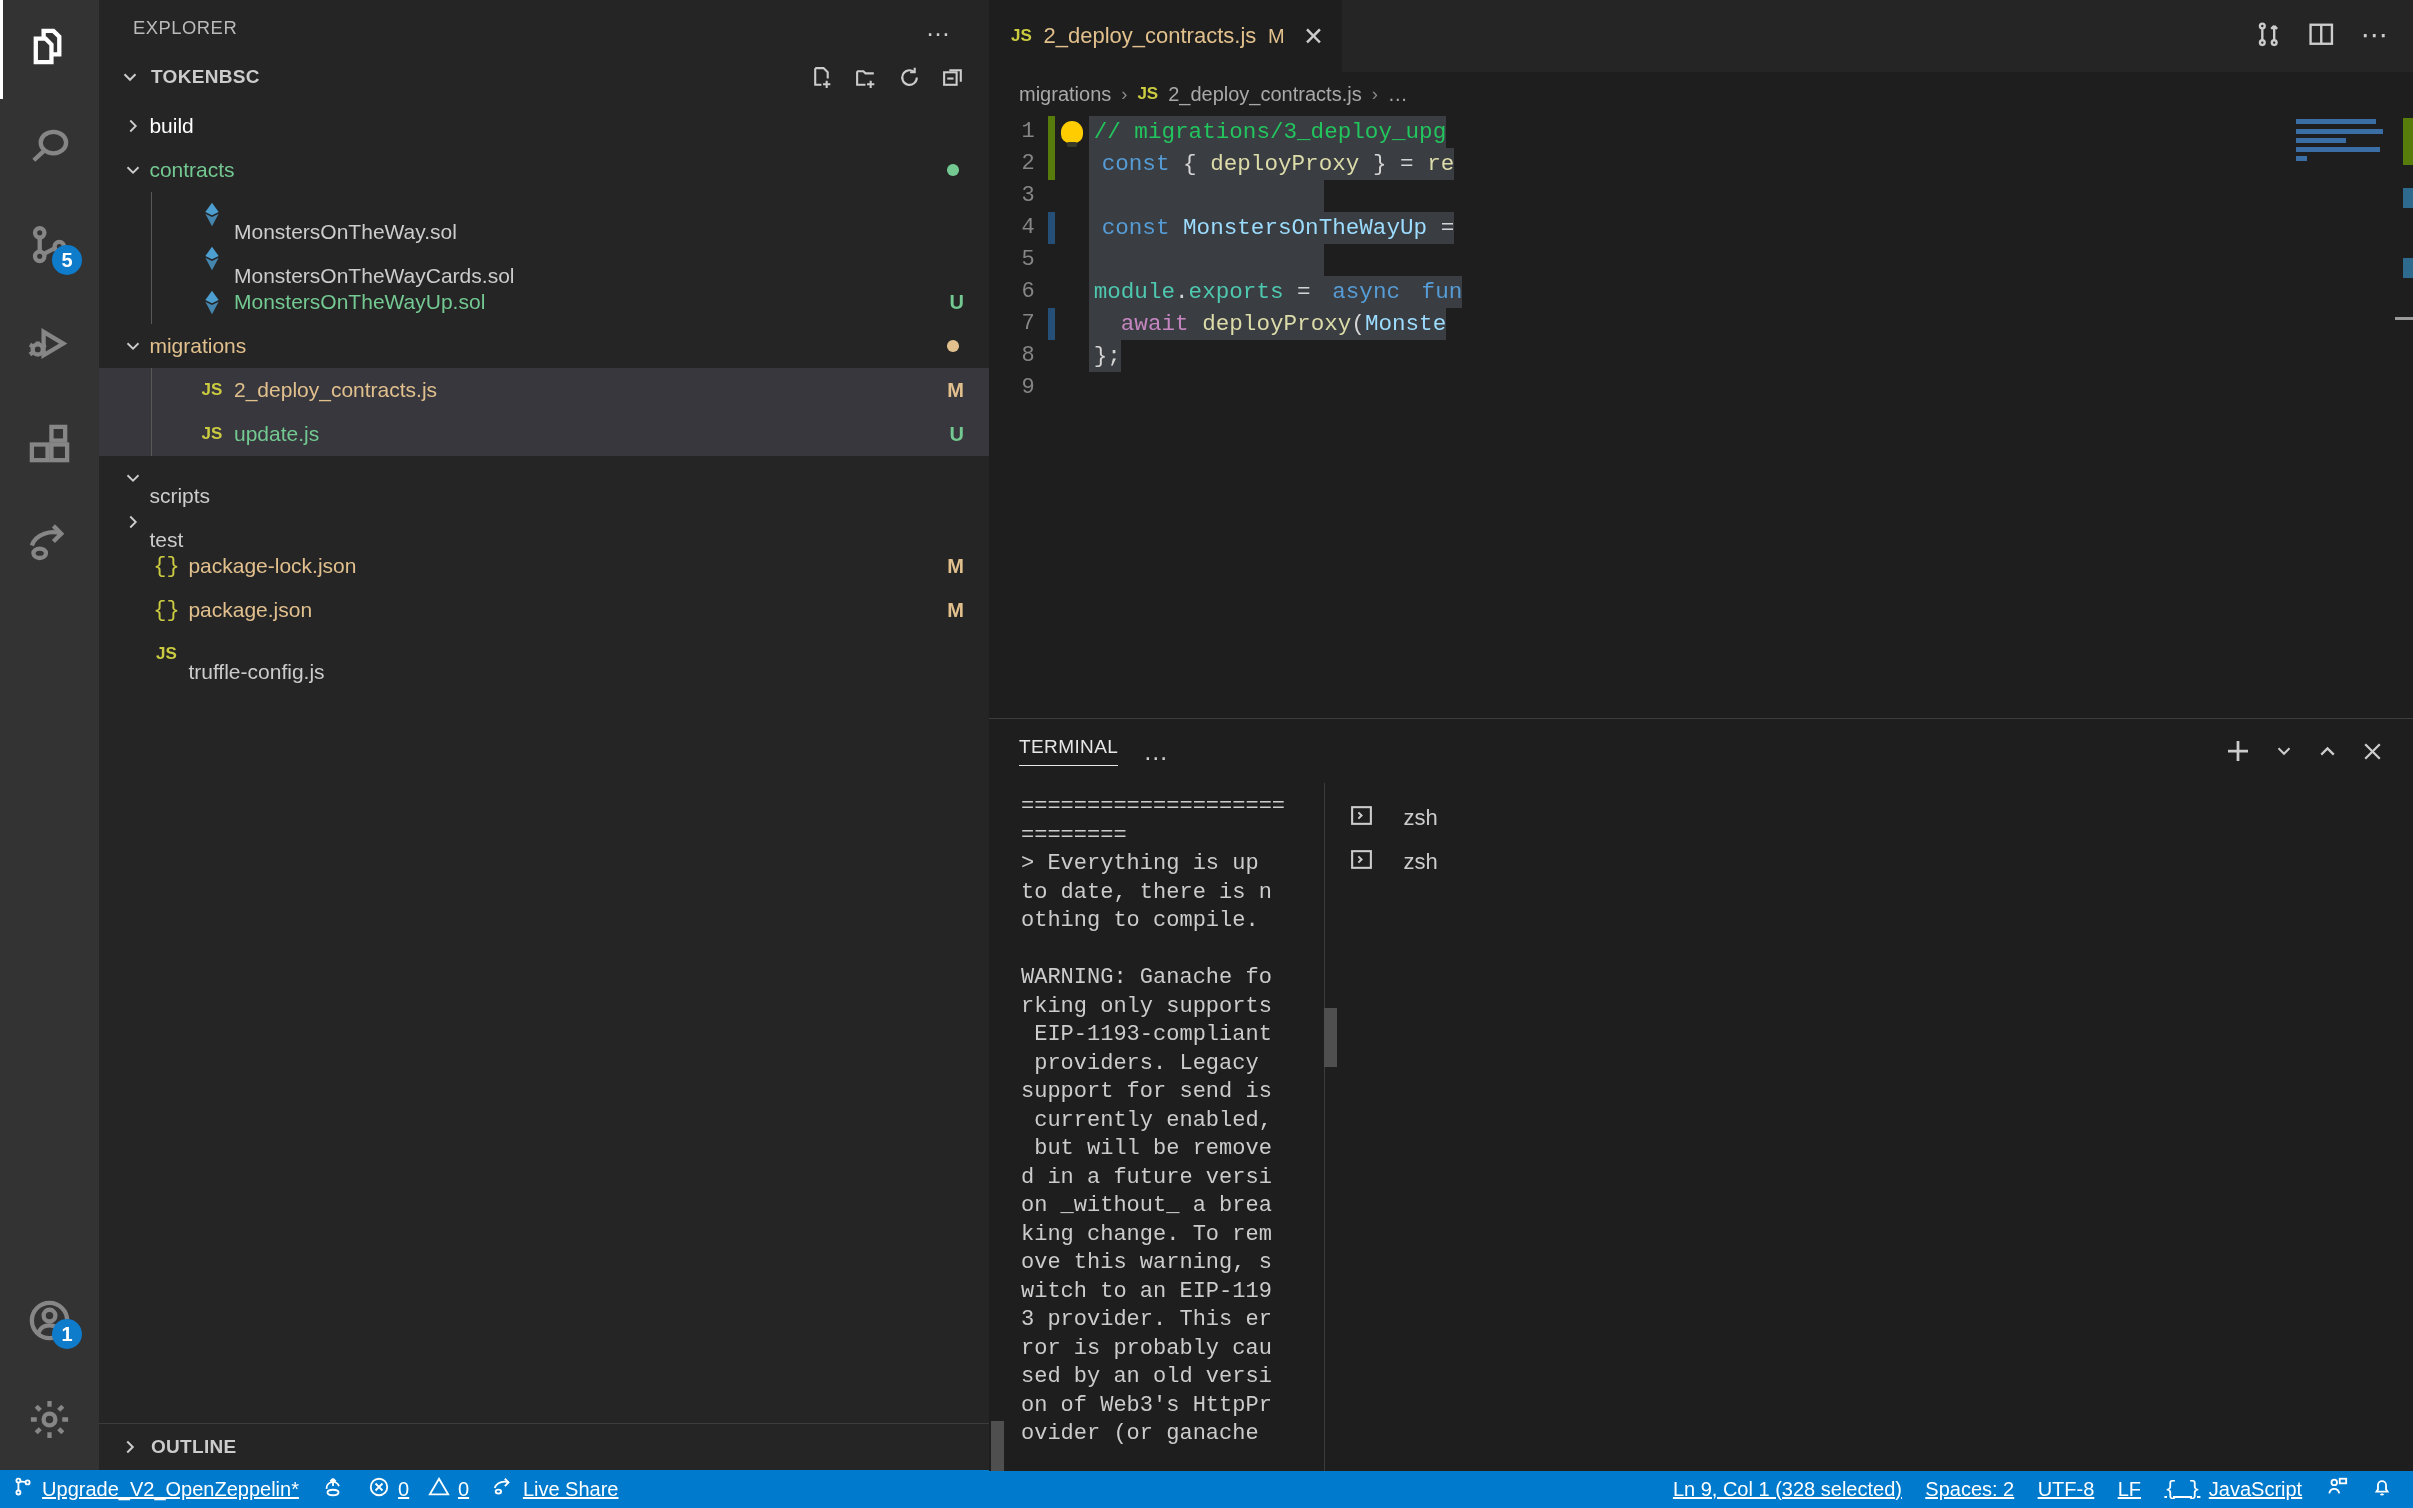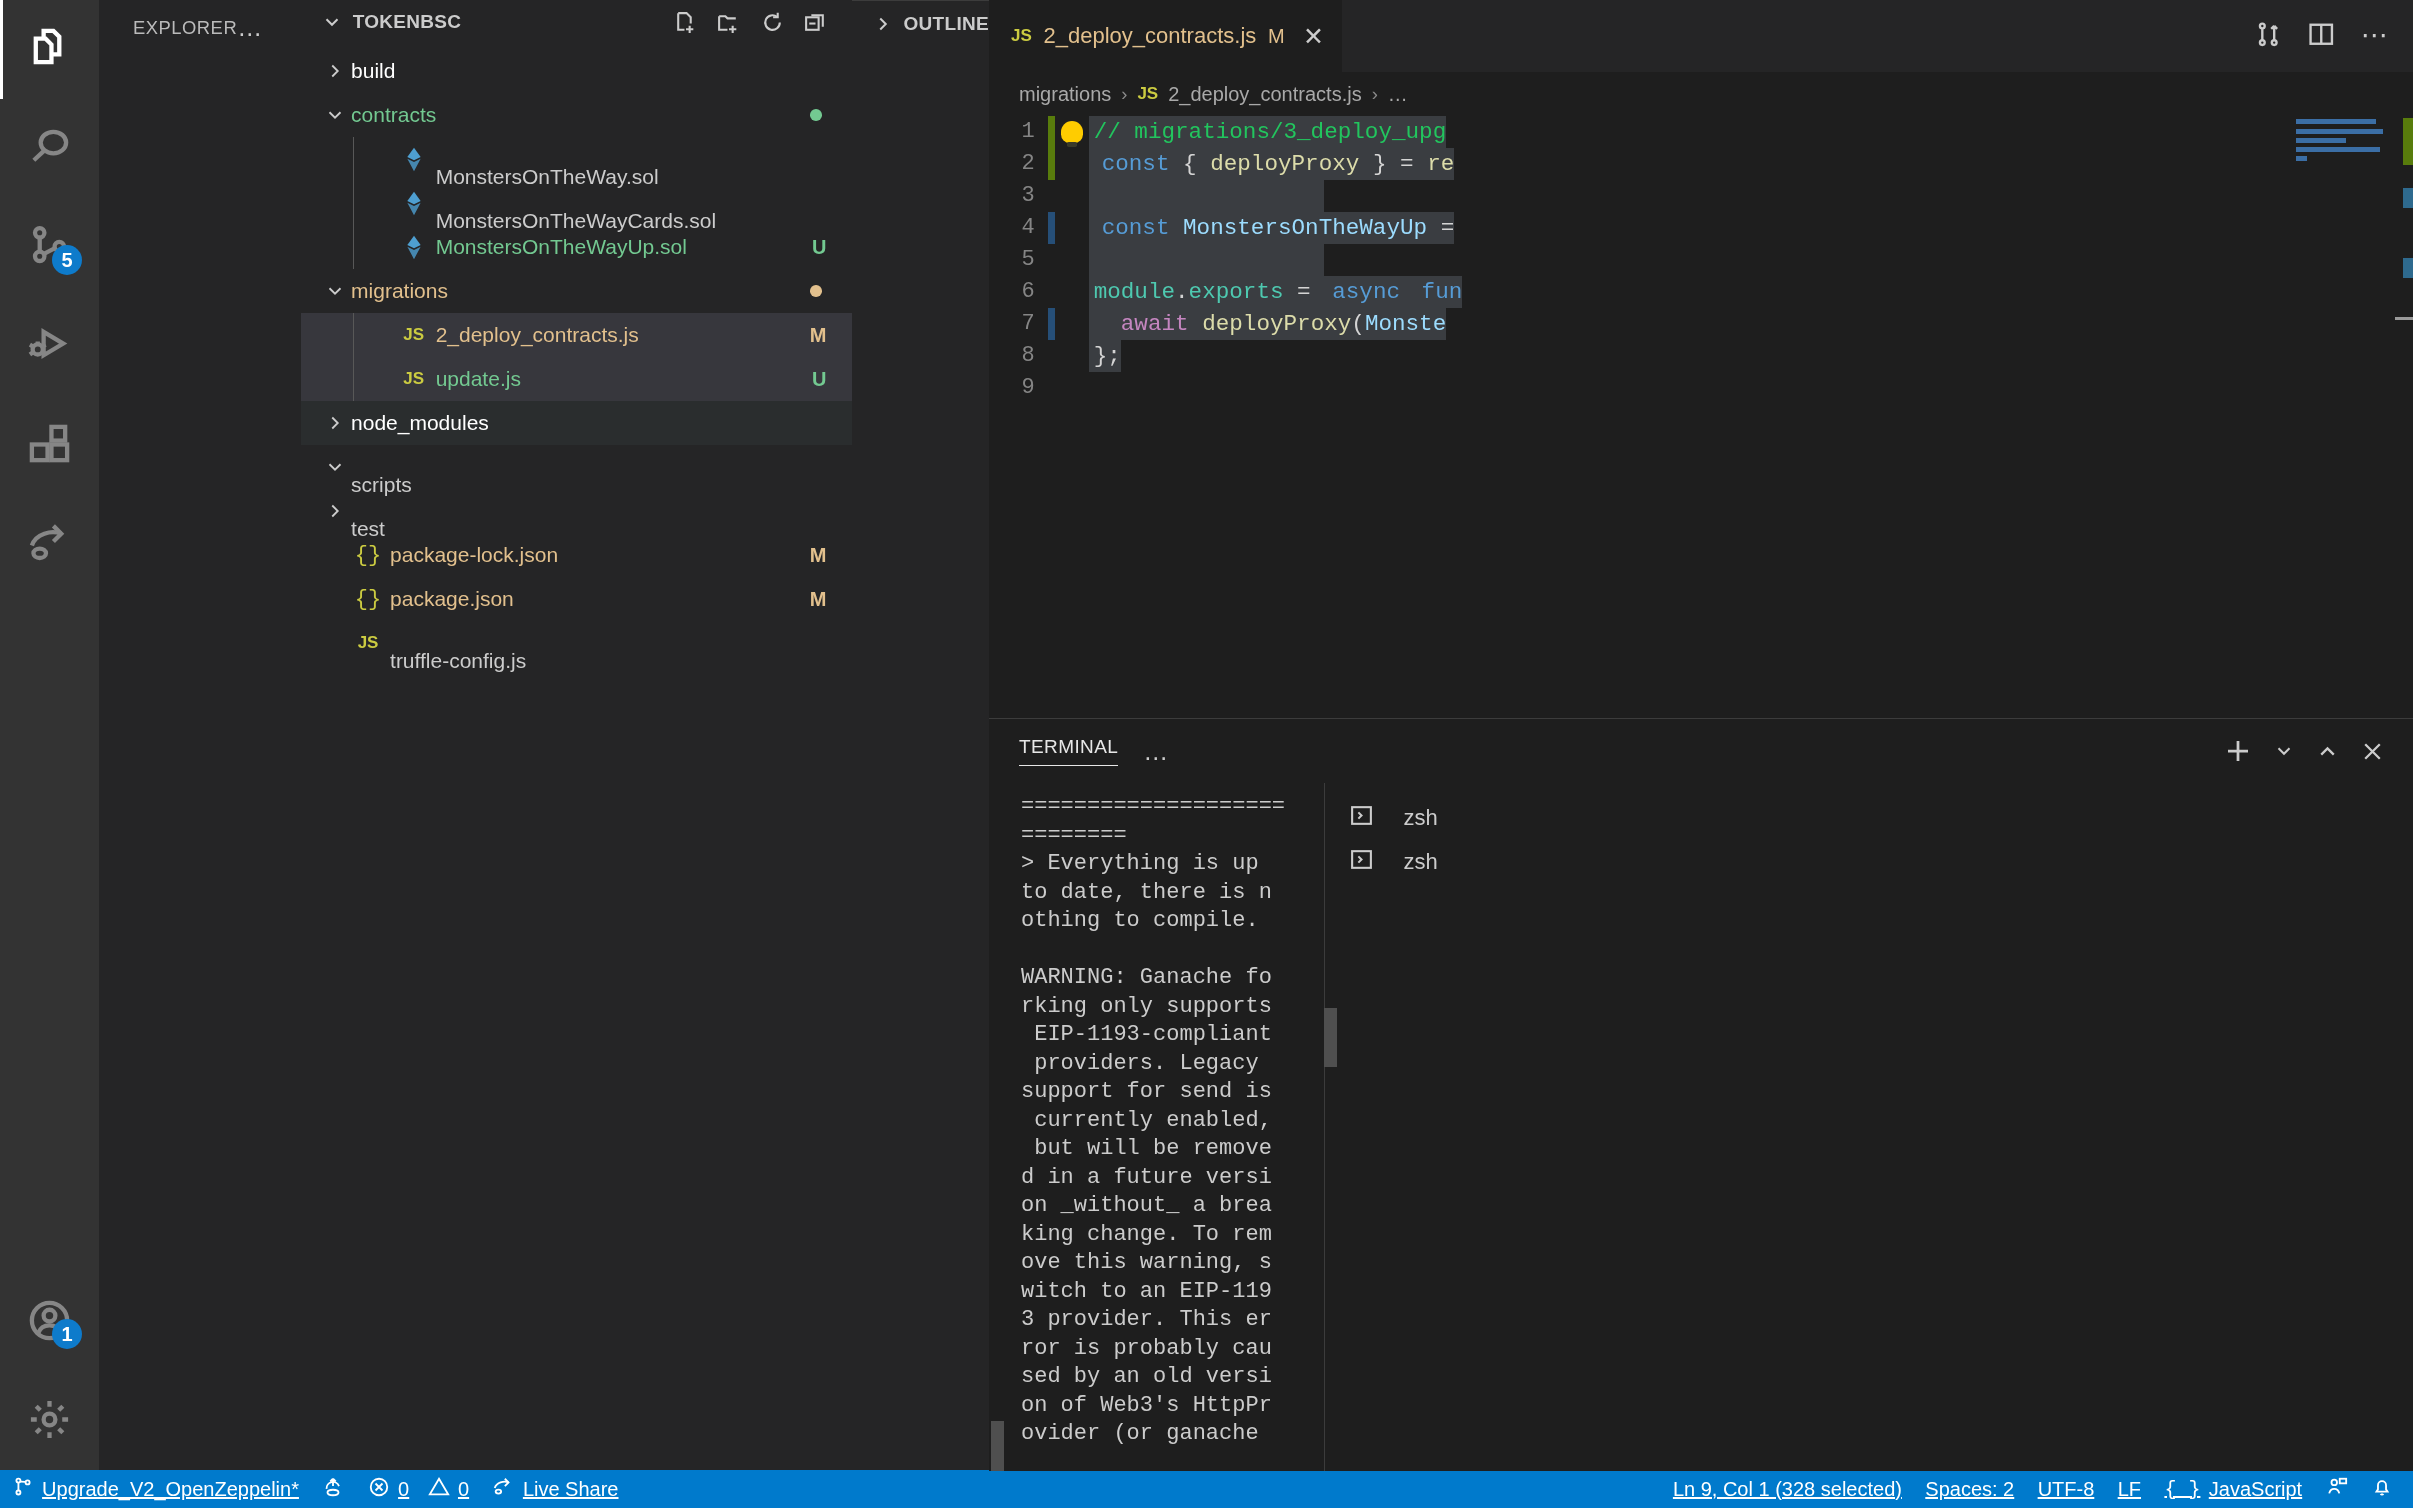--- a/index.html
+++ b/index.html
@@ -51,21 +51,21 @@
     font-size: 20px;
     font-weight: 600;
     display: flex; align-items: center; justify-content: center;
     padding: 0 6.7px;
   }
 
   
   .sidebar {
     width: 890px;
     background: #252526;
-    display: flex; flex-direction: row;
+    display: flex; flex-direction: column;
     flex: none;
     position: relative;
   }
   .sidebar-title {
     height: 55px;
     display: flex; align-items: center;
     padding: 0 18.4px 0 34px;
     color: #bbbbbb;
     font-size: 18.4px;
     letter-spacing: 0.5px;
@@ -530,28 +530,20 @@
               <span class="gitstat c-mod">M</span>
             </div>
             <div class="row indent-3 selected">
               <span class="guide" style="left: 52px;"></span>
               <span class="twisty"></span>
               <span class="f-icon">
                 <span class="js-ico">JS</span>
               </span>
               <span class="label c-unt">update.js</span>
               <span class="gitstat c-unt">U</span>
-            </div>
-            <div class="row indent-1 hovered">
-              <span class="twisty">
-                <svg width="22" height="22" viewBox="0 0 24 24" stroke="#cccccc" fill="none" stroke-width="2">
-                  <path d="M9 6l6 6-6 6"></path>
-                </svg>
-              </span>
-              <span class="label c-dim">node_modules</span>
             </div>
             <div class="row indent-1">
               <span class="twisty">
                 <svg width="22" height="22" viewBox="0 0 24 24" stroke="#cccccc" fill="none" stroke-width="2">
                   <path d="M6 9l6 6 6-6"></path>
                 </svg>
               </span>
               <span class="label c-default">scripts</span>
             </div>
             <div class="row indent-1">

